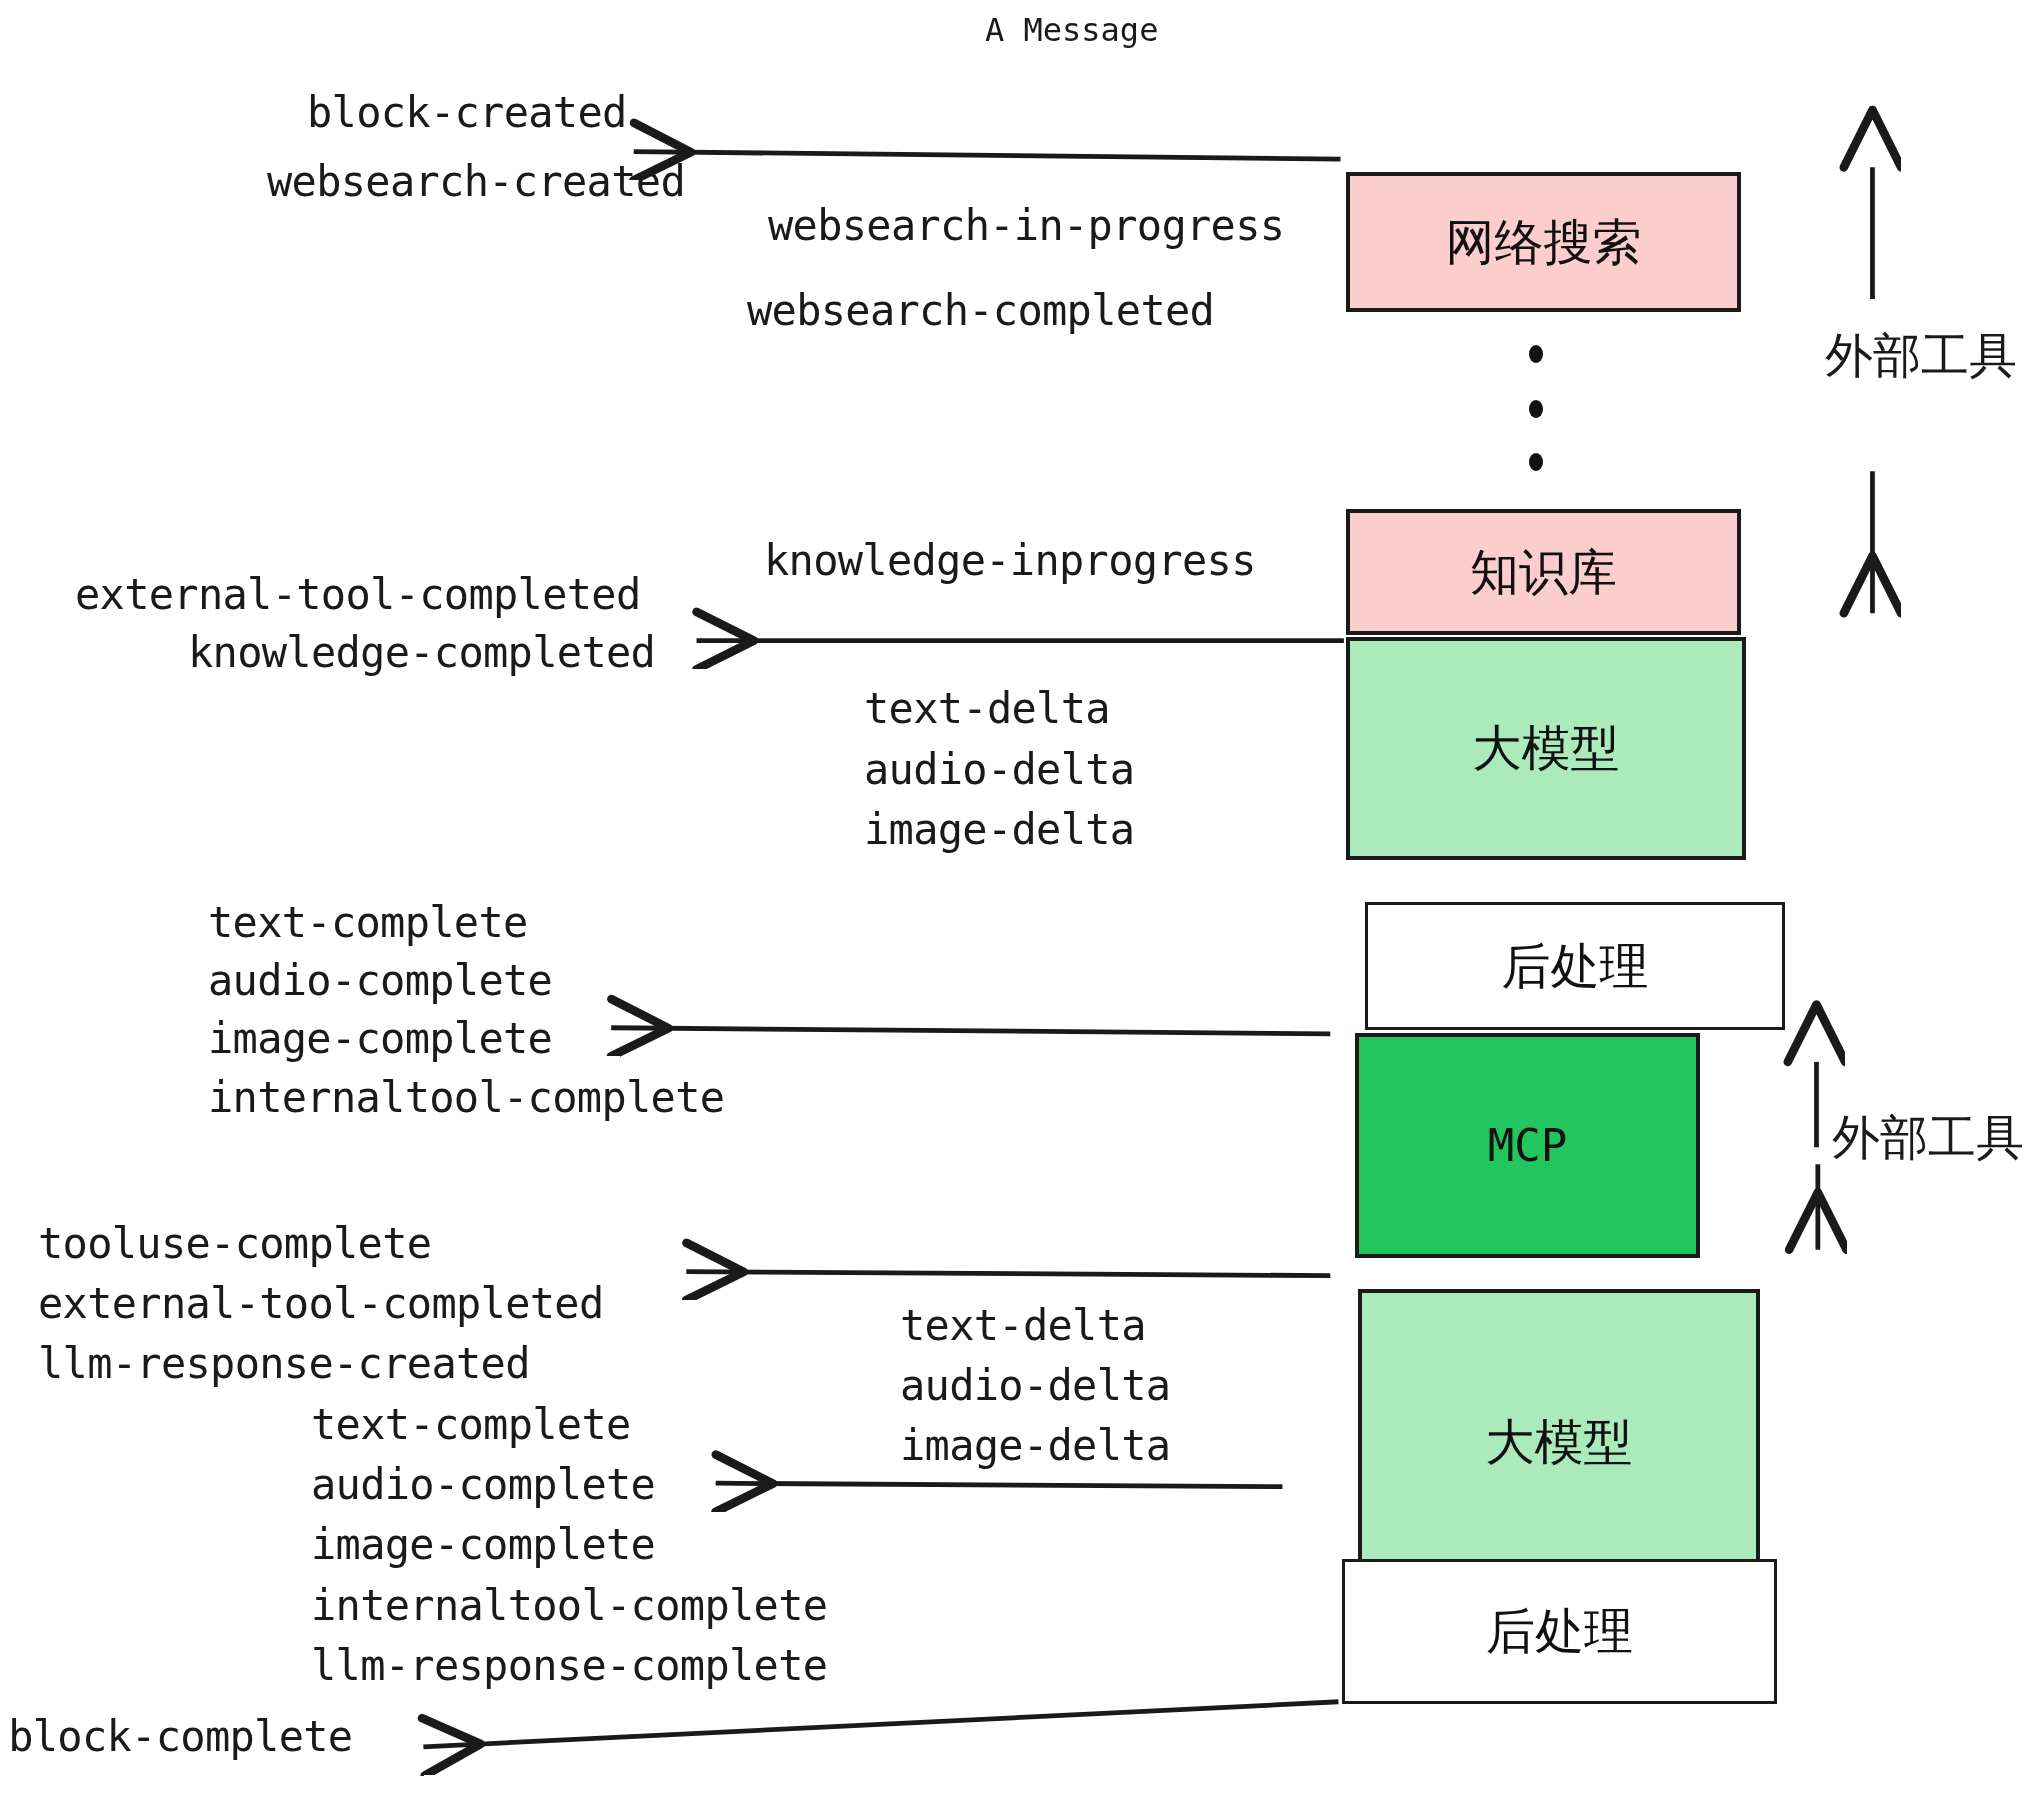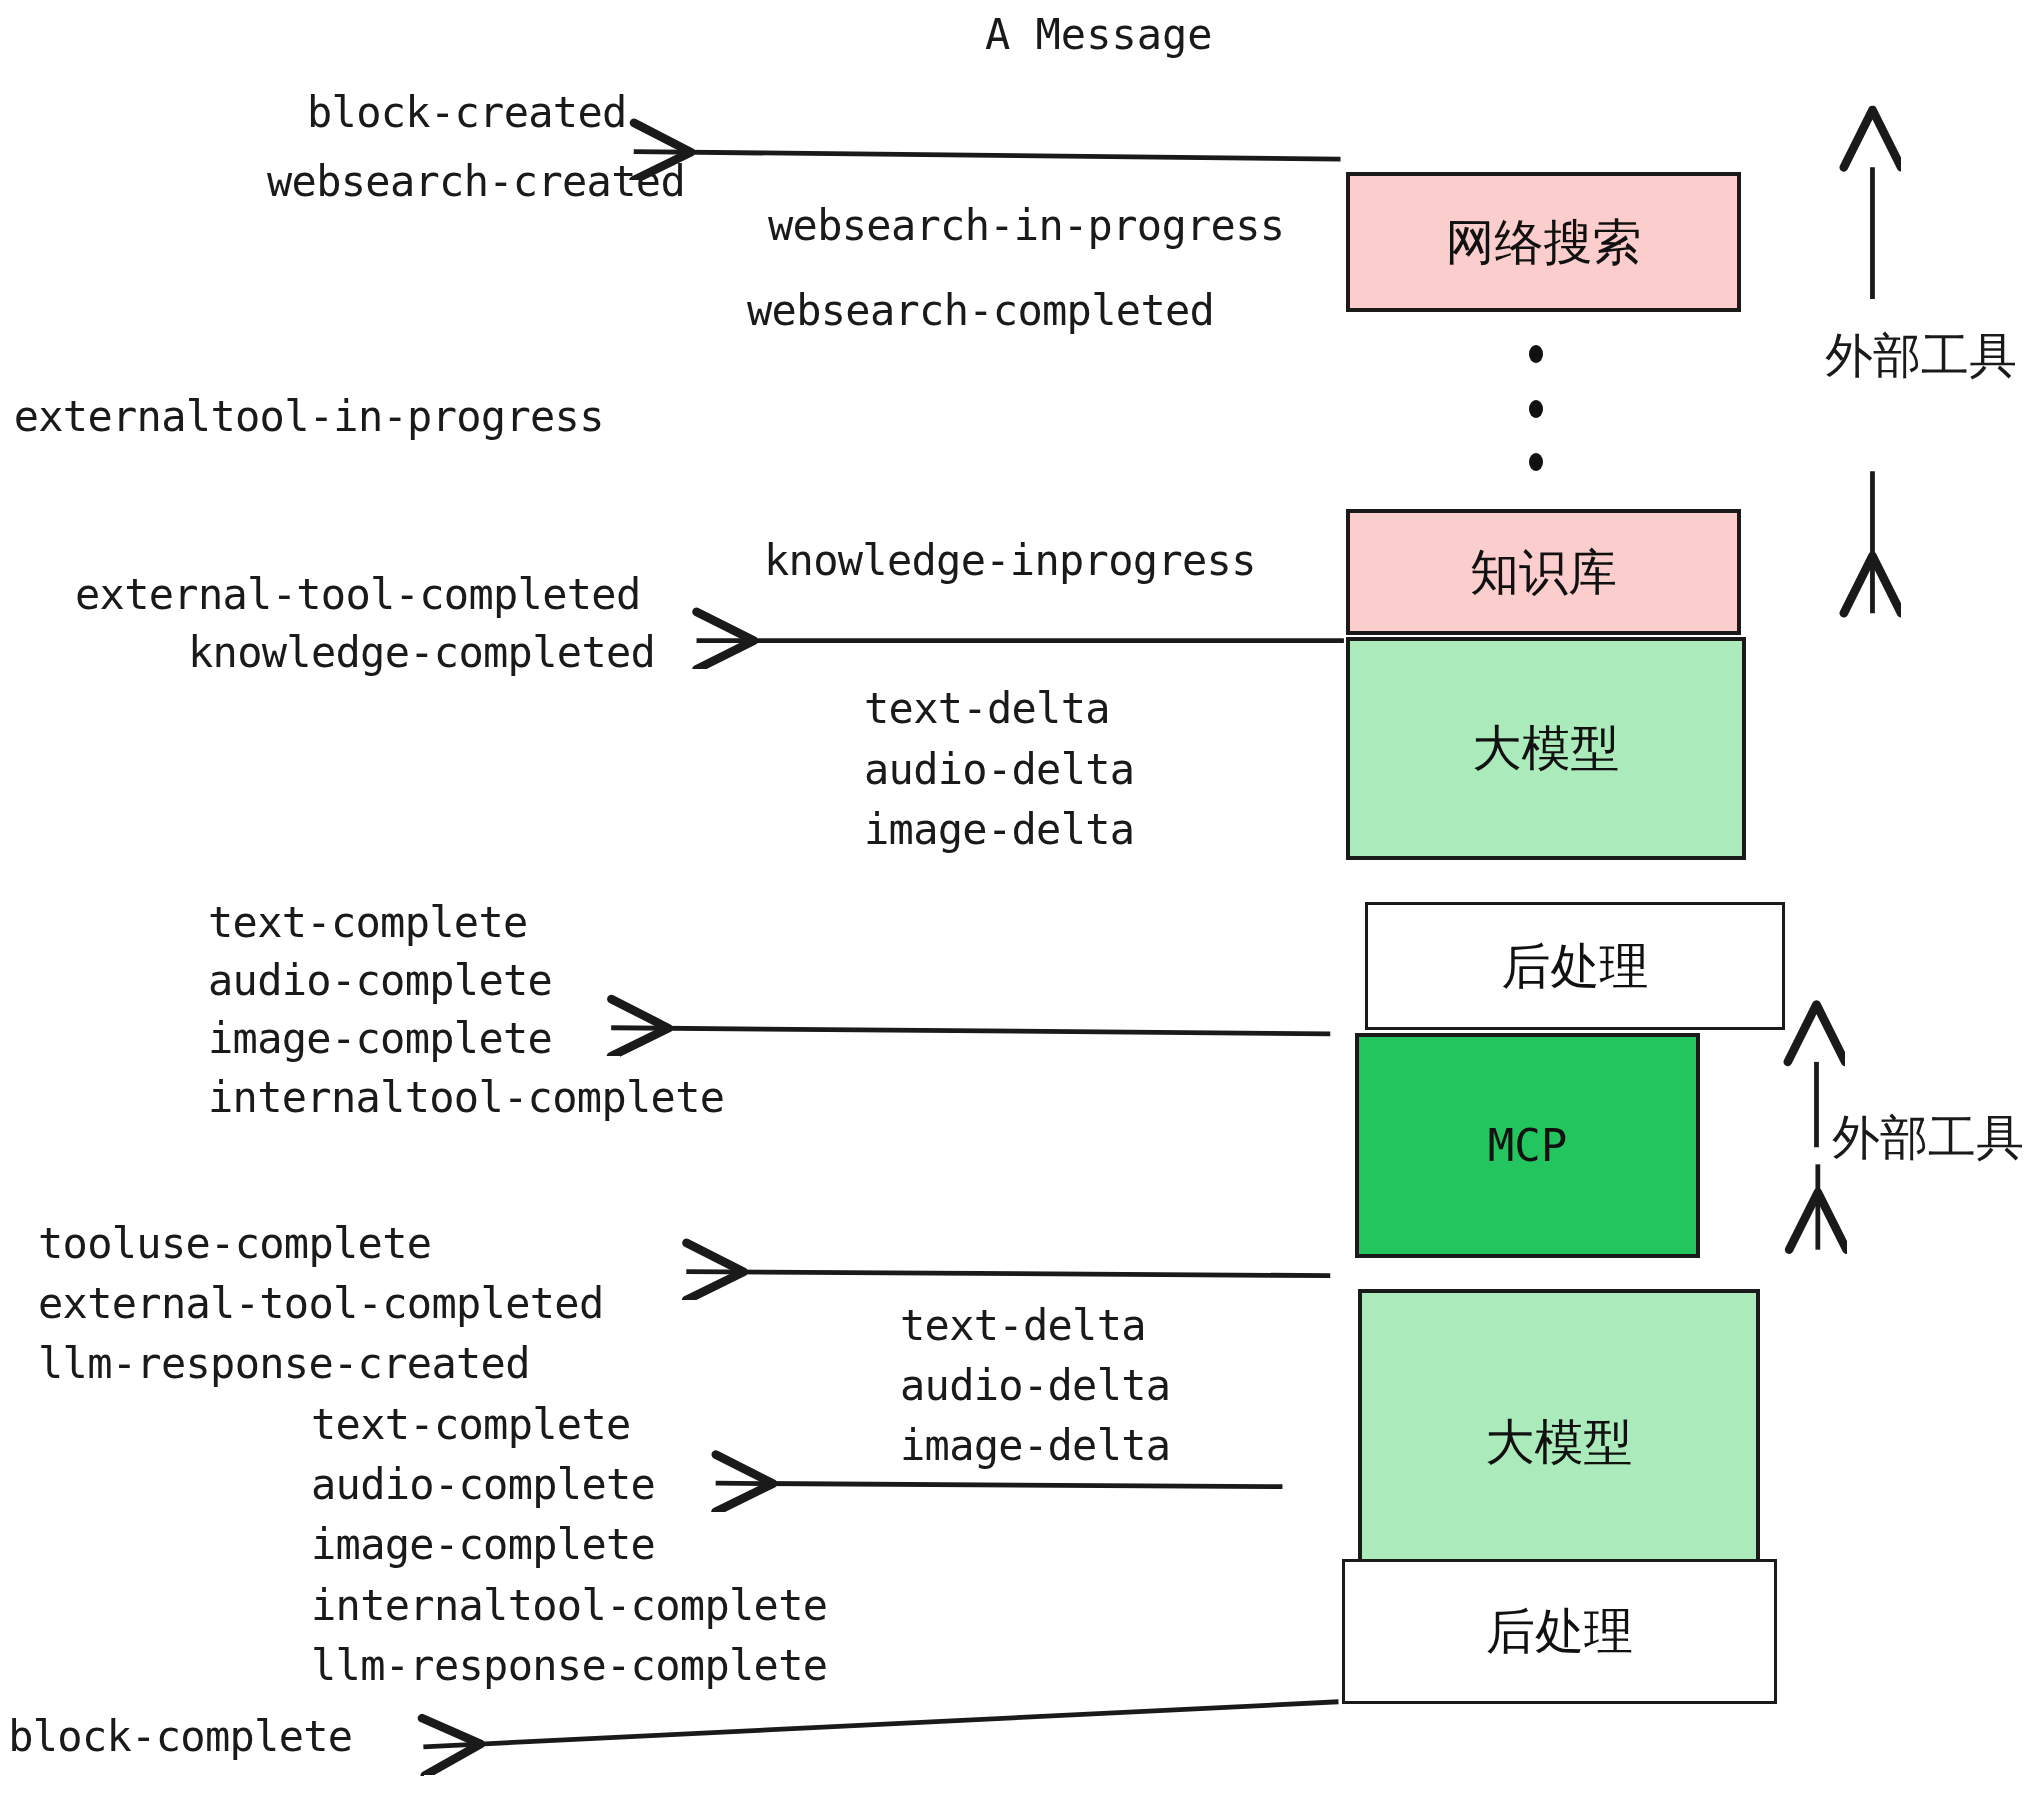--- a/index.html
+++ b/index.html
@@ -24,21 +24,21 @@
     font-family: "DejaVu Sans Mono", "Liberation Mono", monospace;
     font-size: 42px;
     line-height: 1;
     letter-spacing: -0.7px;
   }
   .title {
     position: absolute;
     white-space: nowrap;
     color: #1a1a1a;
     font-family: "DejaVu Sans Mono", "Liberation Mono", monospace;
-    font-size: 42px;
+    font-size: 32px;
     line-height: 1;
   }
   .box {
     position: absolute;
     box-sizing: border-box;
     border: 4.1px solid #1a1a1a;
     display: flex;
     align-items: center;
     justify-content: center;
     color: #111111;
@@ -85,21 +85,20 @@
   <div class="title" style="left:985px; top:13.7px;">A Message</div>
 
   <div class="lbl" style="left:307px; top:92px;">block-created</div>
 
   <div class="lbl" style="left:267px; top:161px;">websearch-created</div>
 
   <div class="lbl" style="left:768px; top:205px;">websearch-in-progress</div>
 
   <div class="lbl" style="left:747px; top:290px;">websearch-completed</div>
 
-  <div class="lbl" style="left:13.7px; top:396px;">externaltool-in-progress</div>
 
   <div class="lbl" style="left:764px; top:540px;">knowledge-inprogress</div>
 
   <div class="lbl" style="left:75px; top:574px;">external-tool-completed</div>
 
   <div class="lbl" style="left:188px; top:632px;">knowledge-completed</div>
 
   <div class="lbl" style="left:864px; top:688px;">text-delta</div>
 
   <div class="lbl" style="left:864px; top:749px;">audio-delta</div>

